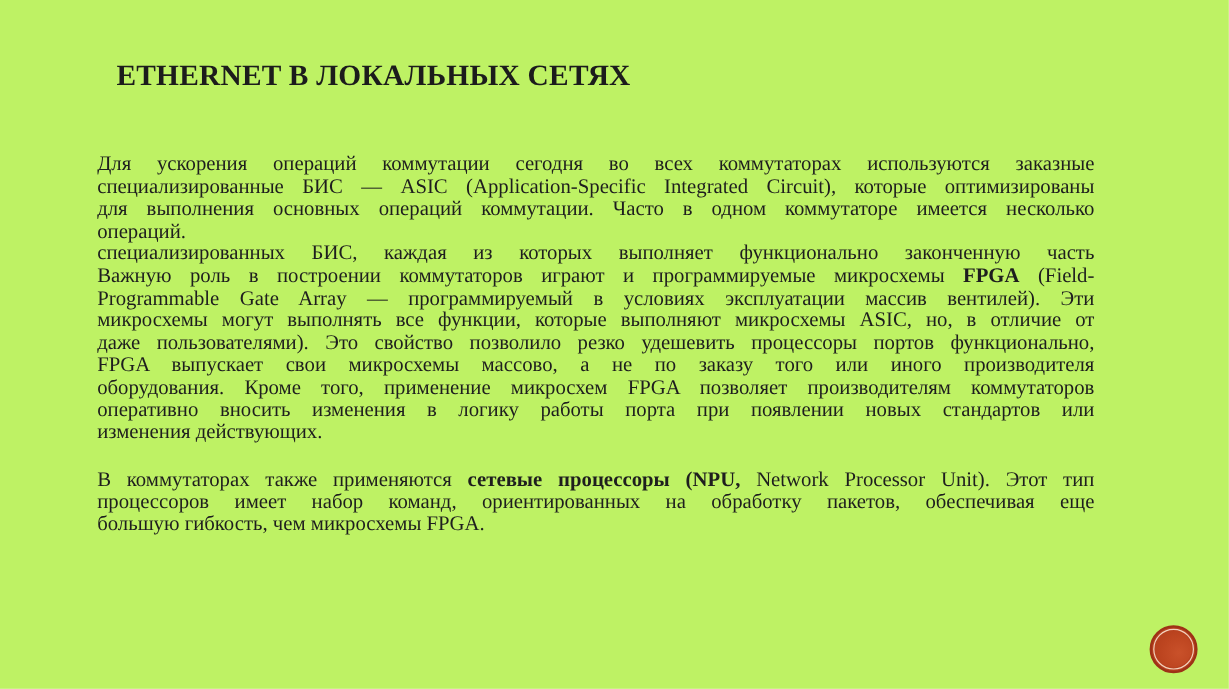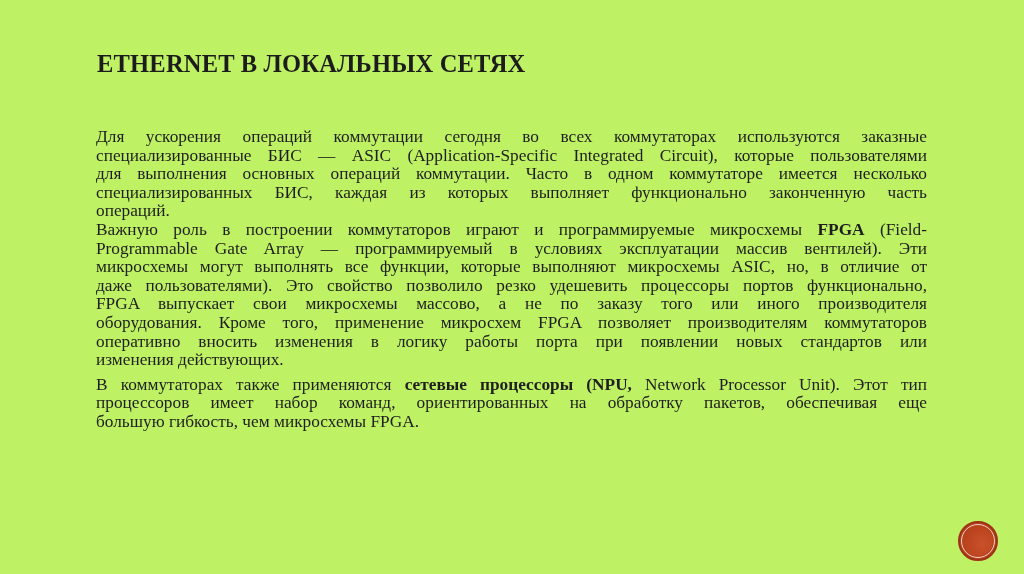--- a/index.html
+++ b/index.html
@@ -29,32 +29,32 @@
       font-family: "Liberation Serif", "DejaVu Serif", serif;
       font-weight: bold;
       font-size: 24.5px;
       letter-spacing: 0.2px;
       line-height: 30px;
       color: #1c1c1c;
       white-space: nowrap;
     }
     .body {
       position: absolute;
-      left: 96px;
+      left: 81px;
       top: 128px;
       width: 831px;
       font-size: 17.3px;
       line-height: 18.6px;
       color: #1e1e1e;
     }
     .para {
       margin: 0;
     }
     .para + .para.gap {
-      margin-top: 6px;
+      margin-top: 21px;
     }
     .line {
       display: block;
       white-space: nowrap;
       text-align: justify;
       text-align-last: justify;
       height: 18.6px;
     }
     .line.last {
       text-align-last: left;
@@ -90,24 +90,24 @@
 <body>
 
 <div class="slide">
 
   <h1 class="title">ETHERNET В ЛОКАЛЬНЫХ СЕТЯХ</h1>
 
   <div class="body">
 
     <p class="para">
       <span class="line">Для ускорения операций коммутации сегодня во всех коммутаторах используются заказные</span>
-      <span class="line">специализированные БИС — ASIC (Application-Specific Integrated Circuit), которые пользователями</span>
+      <span class="line">специализированные БИС — ASIC (Application-Specific Integrated Circuit), которые оптимизированы</span>
       <span class="line">для выполнения основных операций коммутации. Часто в одном коммутаторе имеется несколько</span>
+      <span class="line last">операций.</span>
       <span class="line">специализированных БИС, каждая из которых выполняет функционально законченную часть</span>
-      <span class="line last">операций.</span>
     </p>
 
     <p class="para">
       <span class="line"><span>Важную роль в построении коммутаторов играют и программируемые микросхемы </span><span class="b">FPGA</span><span> (Field-</span></span>
       <span class="line">Programmable Gate Array — программируемый в условиях эксплуатации массив вентилей). Эти</span>
       <span class="line">микросхемы могут выполнять все функции, которые выполняют микросхемы ASIC, но, в отличие от</span>
       <span class="line">даже пользователями). Это свойство позволило резко удешевить процессоры портов функционально,</span>
       <span class="line">FPGA выпускает свои микросхемы массово, а не по заказу того или иного производителя</span>
       <span class="line">оборудования. Кроме того, применение микросхем FPGA позволяет производителям коммутаторов</span>
       <span class="line">оперативно вносить изменения в логику работы порта при появлении новых стандартов или</span>

